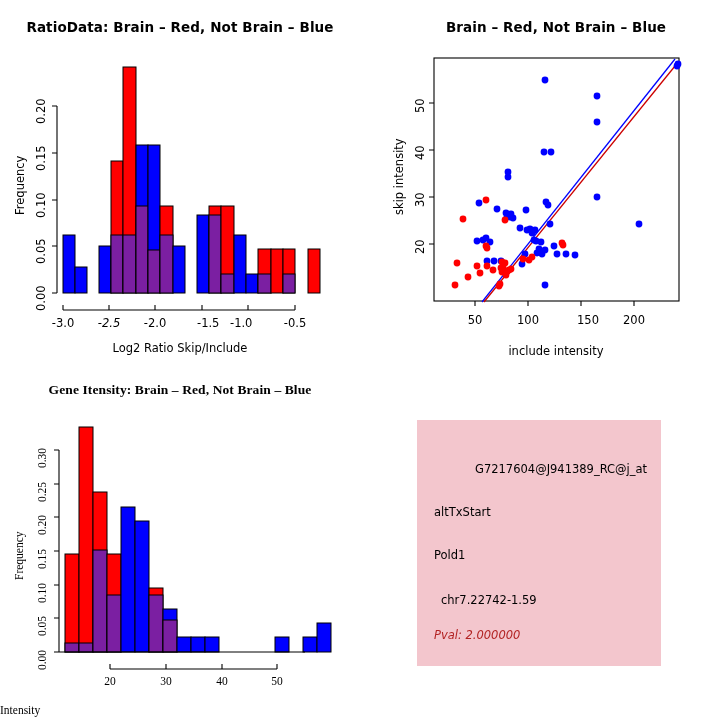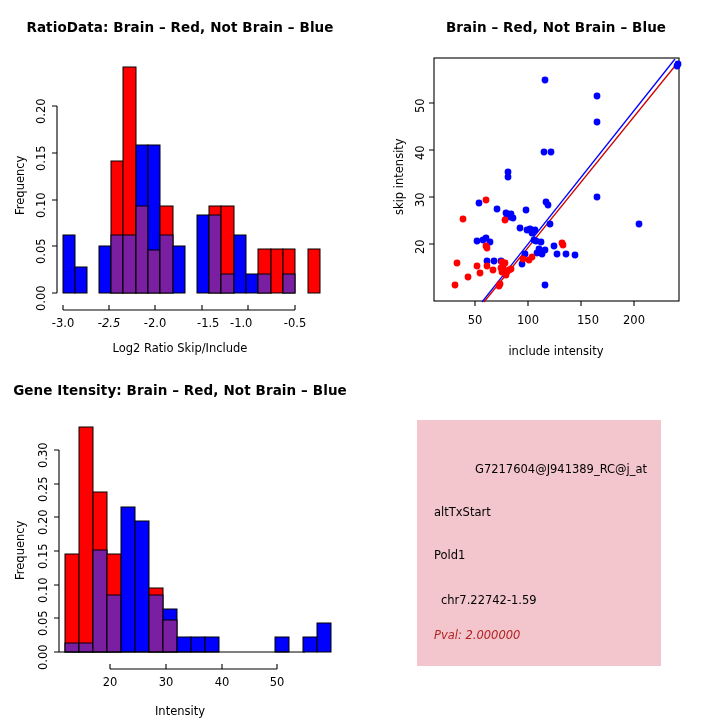--- a/index.html
+++ b/index.html
@@ -189,27 +189,27 @@
   <div class="tick-lab vert" style="left:37px;top:207px;transform:rotate(-90deg);">30</div>
   <div class="tick-lab vert" style="left:37px;top:160px;transform:rotate(-90deg);">40</div>
   <div class="tick-lab vert" style="left:37px;top:113px;transform:rotate(-90deg);">50</div>
 
   <div class="tick-lab" style="left:81px;top:313px;width:36px;text-align:center;">50</div>
   <div class="tick-lab" style="left:134px;top:313px;width:36px;text-align:center;">100</div>
   <div class="tick-lab" style="left:187px;top:313px;width:36px;text-align:right;">150</div>
   <div class="tick-lab" style="left:240px;top:313px;width:36px;text-align:center;">200</div>
 </div>
 
-<div class="panel" style="left:0;top:360px;width:360px;height:360px;">
+<div class="panel" style="left:0;top:360px;width:360px;height:360px;font-family:Liberation Serif, serif;">
 
   <div class="ttl" style="left:0;top:22px;width:360px;">Gene Itensity: Brain – Red, Not Brain – Blue</div>
 
   <div class="axlabel vert" style="left:13px;top:220px;transform:rotate(-90deg);">Frequency</div>
 
-  <div class="axlabel" style="left:0;top:344px;width:360px;text-align:center;">Intensity</div>
+  <div class="axlabel" style="left:0;top:344px;width:360px;">Intensity</div>
 
   <svg width="360" height="360">
     <g>
       <rect x="65" y="194" width="14" height="98" fill="#FF0000" stroke="#000" stroke-width="1"></rect>
       <rect x="65" y="283" width="14" height="9" fill="#7B1FA2" stroke="#000" stroke-width="1"></rect>
       <rect x="79" y="67" width="14" height="225" fill="#FF0000" stroke="#000" stroke-width="1"></rect>
       <rect x="79" y="283" width="14" height="9" fill="#7B1FA2" stroke="#000" stroke-width="1"></rect>
       <rect x="93" y="132" width="14" height="160" fill="#FF0000" stroke="#000" stroke-width="1"></rect>
       <rect x="93" y="190" width="14" height="102" fill="#7B1FA2" stroke="#000" stroke-width="1"></rect>
       <rect x="107" y="194" width="14" height="98" fill="#FF0000" stroke="#000" stroke-width="1"></rect>

